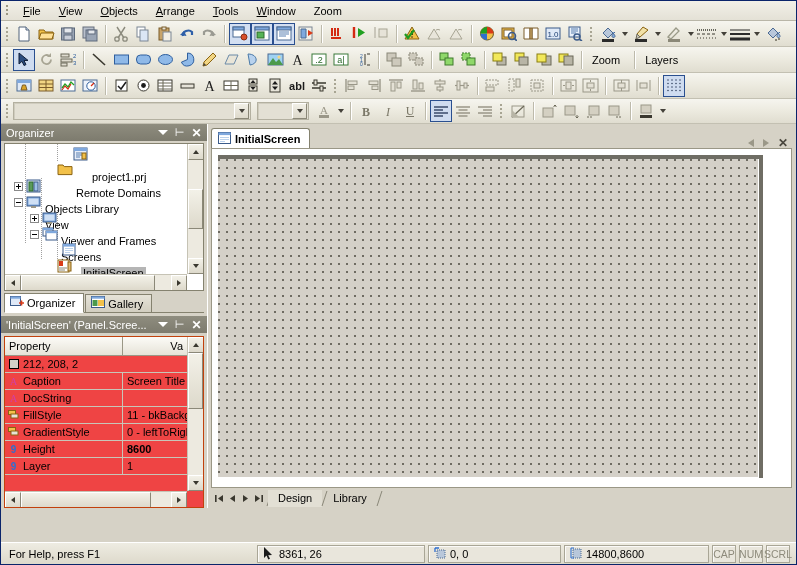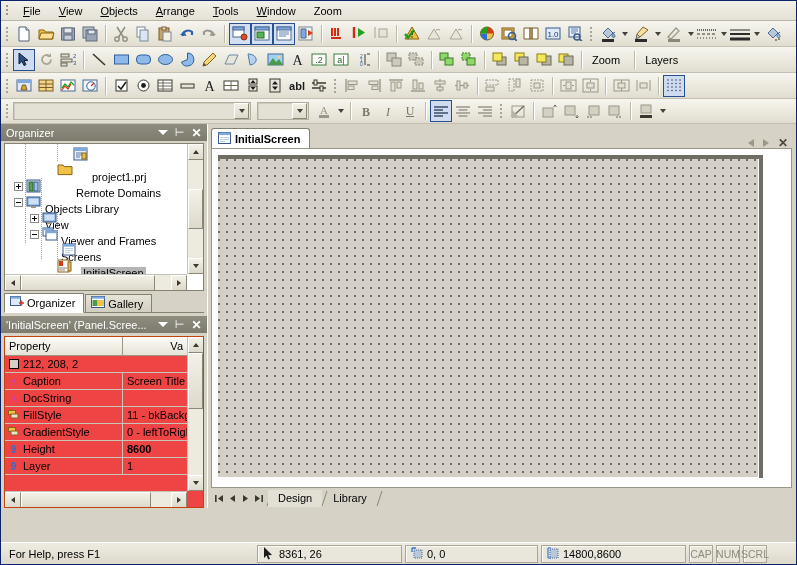--- a/index.html
+++ b/index.html
@@ -1468,21 +1468,21 @@
         </span>
         <span class="sheet-sep"></span>
       </div>
     </div>
   </div>
 
   <div class="statusbar">
     <div class="sb-panel flat" style="width:250px;">
       <span>For Help, press F1</span>
     </div>
-    <div class="sb-panel" style="width:145px;">
+    <div class="sb-panel" style="width:168px;">
       <span class="cursor-ic">
         <svg width="11" height="13" viewBox="0 0 11 13">
             <path d="M1 0 L1 11 L3.5 8.6 L5.3 12.5 L7 11.8 L5.2 8.2 L9 8 Z" fill="#1b1b1b"></path>
           </svg>
       </span>
       <span>8361, 26</span>
     </div>
     <div class="sb-panel" style="width:133px;">
       <span class="cursor-ic">
         <svg width="12" height="13" viewBox="0 0 12 13">

